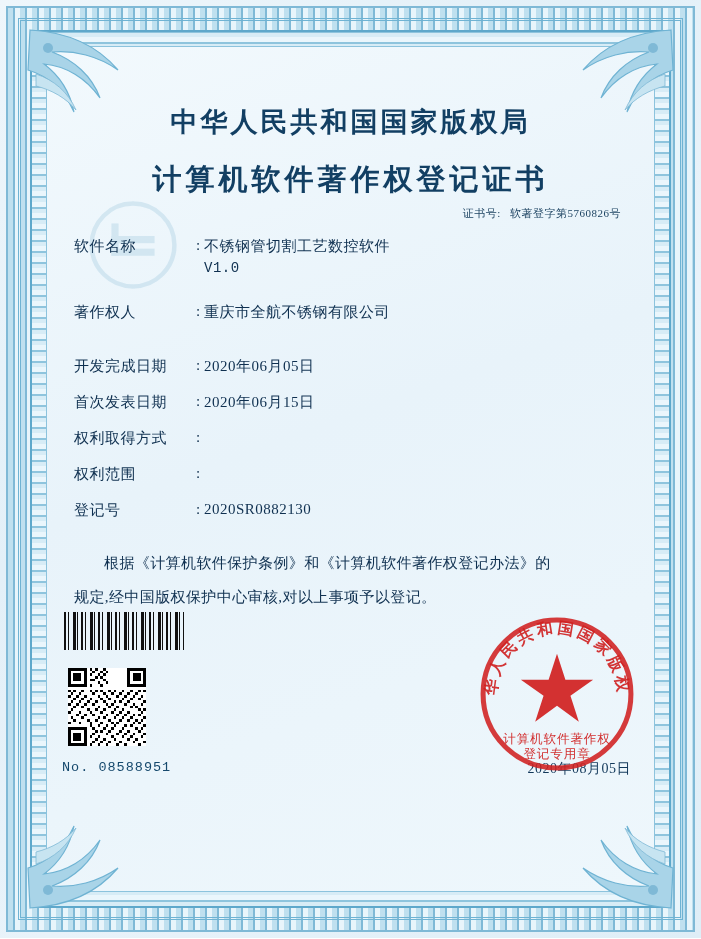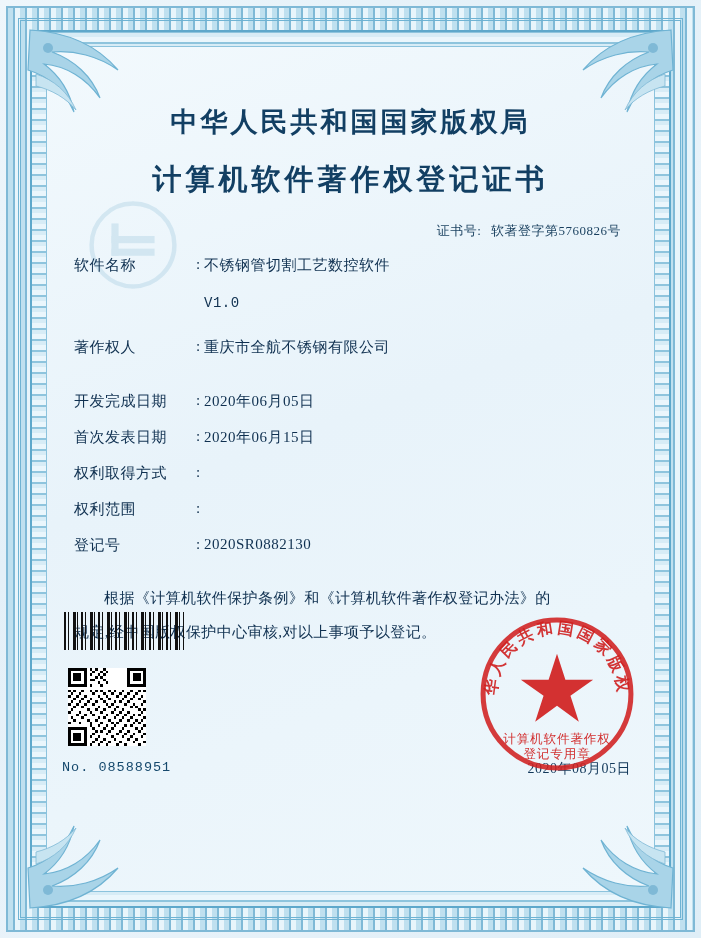--- a/index.html
+++ b/index.html
@@ -88,24 +88,24 @@
   .title-main {
     margin-top: 48px;
     font-size: 27px;
   }
   .title-sub {
     margin-top: 20px;
     font-size: 29px;
     letter-spacing: 4px;
   }
   .cert-no {
-    margin-top: 22px;
+    margin-top: 6px;
     text-align: right;
     padding-right: 24px;
-    font-size: 13px;
+    font-size: 11px;
     color: #183f5e;
     letter-spacing: 0.5px;
   }
   .cert-no .label { margin-right: 6px; }
 
   .fields {
     margin-top: 16px;
     padding-left: 18px;
     color: #102f4d;
   }
@@ -133,21 +133,21 @@
     text-align: center;
   }
   .field-value {
     flex: 1;
     font-size: 15px;
     color: #0f3050;
     letter-spacing: 0.5px;
   }
   .field-value .ver {
     display: block;
-    margin-top: 20px;
+    margin-top: 4px;
     font-family: "Liberation Mono", "DejaVu Sans Mono", monospace;
     font-size: 14px;
   }
   .group-gap { height: 18px; }
 
   .paragraph {
     margin-top: 26px;
     padding: 0 18px;
     font-size: 15px;
     line-height: 34px;

